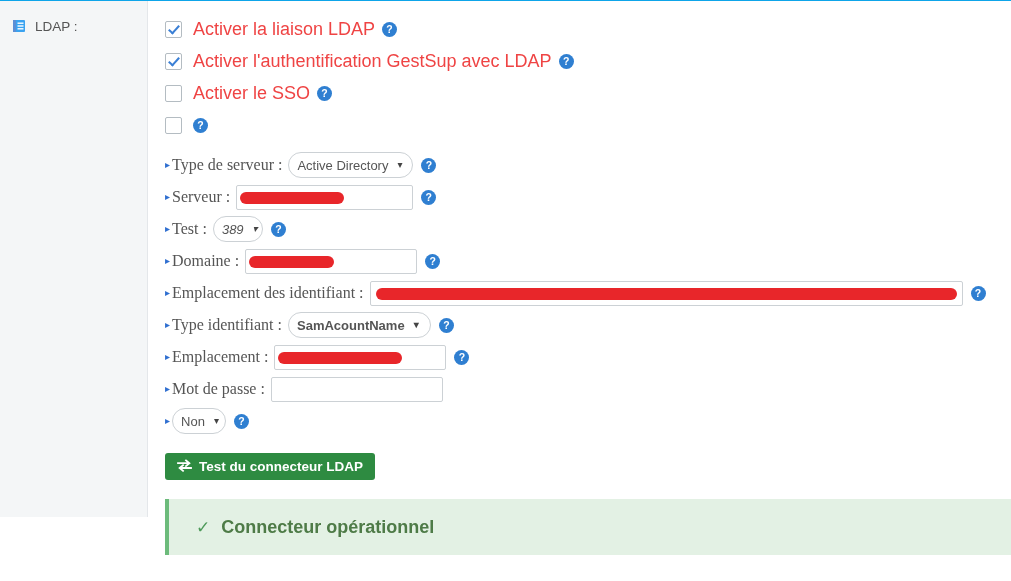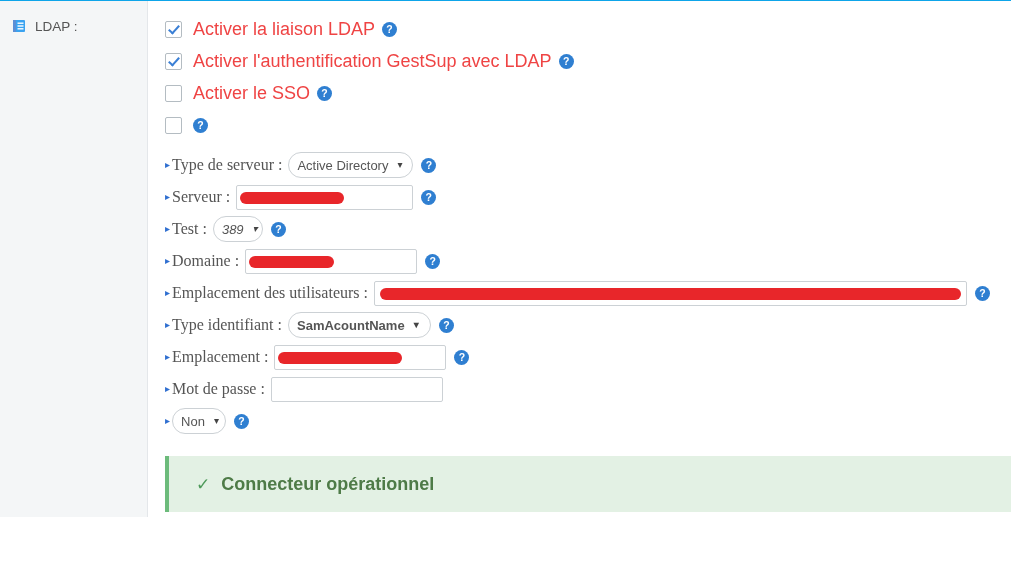--- a/index.html
+++ b/index.html
@@ -325,21 +325,21 @@
       <span class="flabel">Domaine :</span>
       <span class="inp w-domaine">
         <span class="redact r2"></span>
       </span>
       <span class="help">?</span>
     </div>
 
     
     <div class="frow">
       <span class="caret">▸</span>
-      <span class="flabel">Emplacement des utilisateurs :</span>
+      <span class="flabel">Emplacement des identifiant :</span>
       <span class="inp w-emplace">
         <span class="redact r3"></span>
       </span>
       <span class="help">?</span>
     </div>
 
     
     <div class="frow">
       <span class="caret">▸</span>
       <span class="flabel">Type identifiant :</span>
@@ -371,20 +371,29 @@
     <div class="frow">
       <span class="caret">▸</span>
       <span class="sel s-desact">
         <span>Non</span>
         <span class="chev">▾</span>
       </span>
       <span class="help">?</span>
     </div>
 
     
+    <button class="btn-test">
+      <span class="swap-ic">
+        <svg width="15" height="13" viewBox="0 0 15 13">
+          <path d="M1 4.2 H12 M9 1.4 L12.4 4.2 L9 7.0" fill="none" stroke="#ffffff" stroke-width="1.8" stroke-linecap="square"></path>
+          <path d="M14 9.0 H3 M6 6.2 L2.6 9.0 L6 11.8" fill="none" stroke="#ffffff" stroke-width="1.8" stroke-linecap="square"></path>
+        </svg>
+      </span>
+      <span>Test du connecteur LDAP</span>
+    </button>
 
     
     <div class="alert">
       <span class="chk">✓</span>
       <span class="atext">Connecteur opérationnel</span>
     </div>
 
   </div>
 </div>
 

